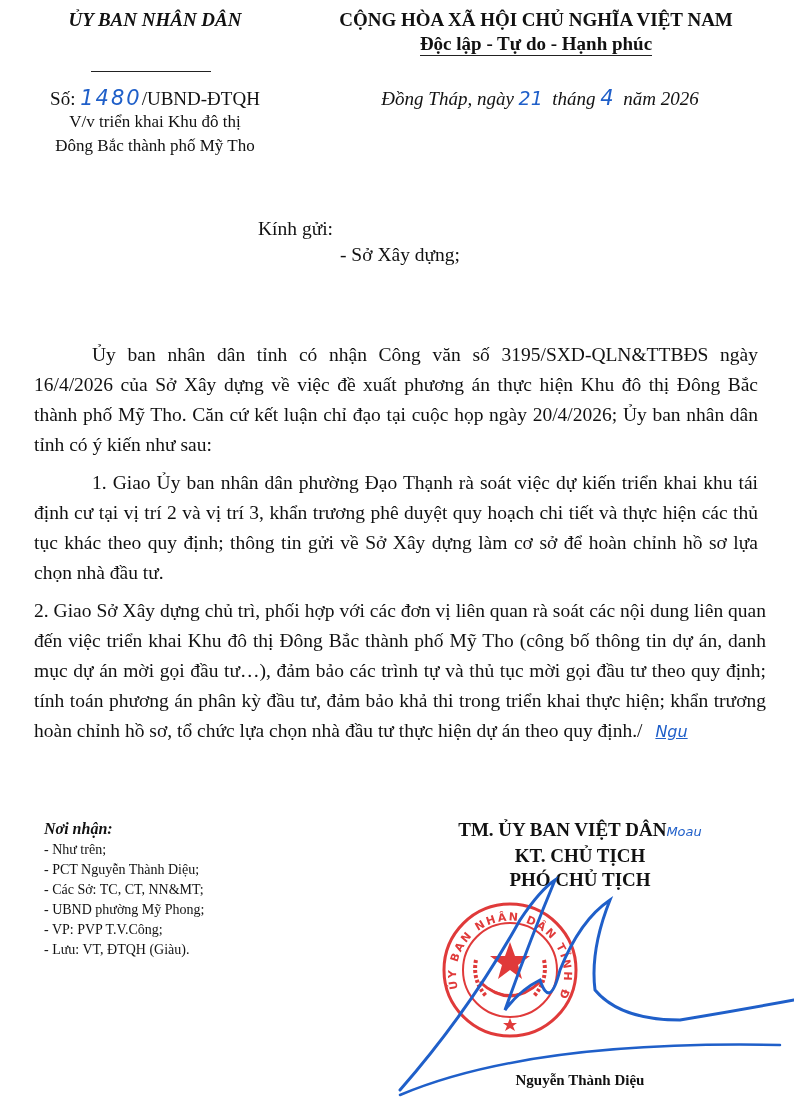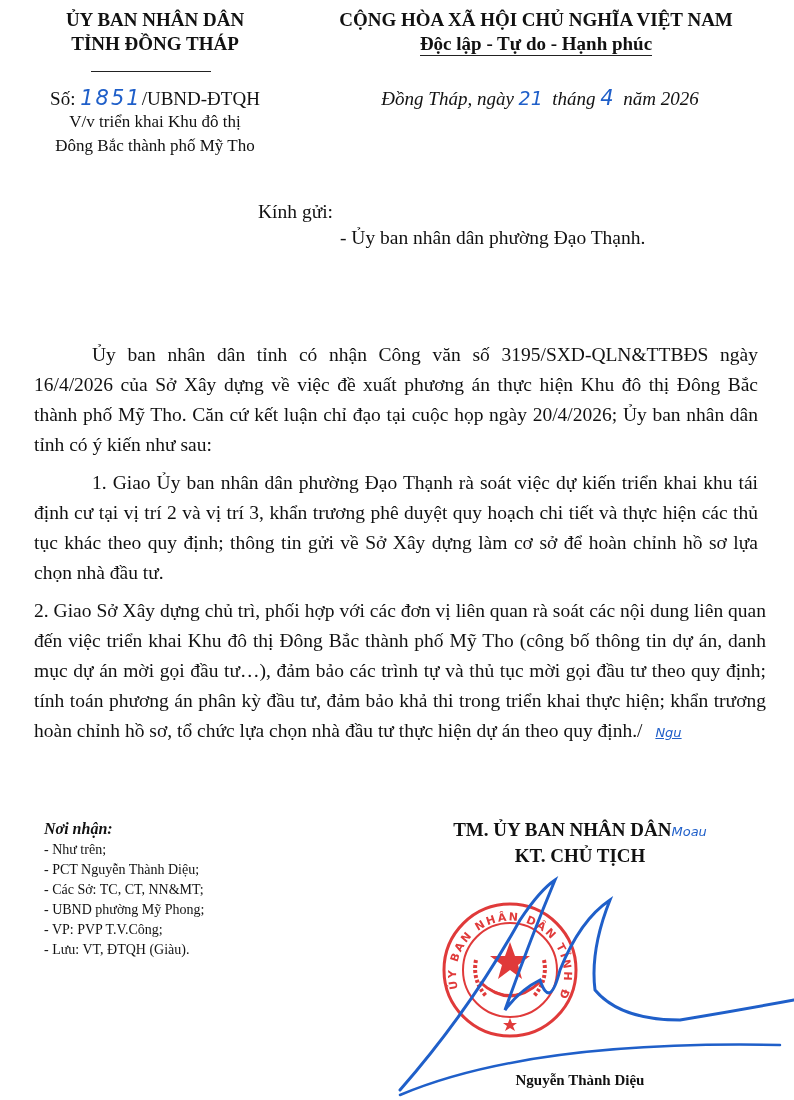--- a/index.html
+++ b/index.html
@@ -10,74 +10,74 @@
   .hdr { font-size:19px; line-height:24px; }
   .rule { position:absolute; height:1px; background:#222; }
   .ink { color:#1f5fc9; font-family:"DejaVu Sans",sans-serif; font-style:italic; }
   .body-text { font-size:19.5px; line-height:30px; text-align:justify; }
   .para { text-indent:58px; margin:0 8px 8px 0; }
   .recip { font-size:14px; line-height:20px; }
 </style>
 </head>
 <body>
 
-<div class="abs center bold hdr" style="left:20px; top:8px; width:270px;">
+<div class="abs center bold hdr" style="left:20px; top:8px; width:270px;font-style:italic;">
   <div>ỦY BAN NHÂN DÂN</div>
-  <div>TỈNH ĐỒNG THÁP</div>
 </div>
 <div class="rule" style="left:91px; top:71px; width:120px;"></div>
 
 <div class="abs center bold hdr" style="left:286px; top:8px; width:500px;">
   <div>CỘNG HÒA XÃ HỘI CHỦ NGHĨA VIỆT NAM</div>
   <div style="display:inline-block; border-bottom:1.5px solid #222; line-height:22px;">Độc lập - Tự do - Hạnh phúc</div>
 </div>
 
 <div class="abs center" style="left:10px; top:86px; width:290px; font-size:19px; line-height:24px;">
   <span>Số:</span>
-  <span class="ink" style="font-size:21px; letter-spacing:2px;">1851</span><span>/UBND-ĐTQH</span>
+  <span class="ink" style="font-size:21px; letter-spacing:2px;">1480</span><span>/UBND-ĐTQH</span>
 </div>
 
 <div class="abs center" style="left:10px; top:110px; width:290px; font-size:17px; line-height:24px;">
   <div>V/v triển khai Khu đô thị</div>
   <div>Đông Bắc thành phố Mỹ Tho</div>
 </div>
 
 <div class="abs center" style="left:290px; top:86px; width:500px; font-size:19px; line-height:24px; font-style:italic;">
   <span>Đồng Tháp, ngày</span>
   <span class="ink" style="font-size:19px;">21</span>
   &nbsp;<span>tháng</span>
   <span class="ink" style="font-size:21px;">4</span>
   &nbsp;<span>năm 2026</span>
 </div>
 
-<div class="abs" style="left:258px; top:199px; font-size:19.5px; line-height:26px;">
+<div class="abs" style="left:258px; top:216px; font-size:19.5px; line-height:26px;">
   <div>Kính gửi:</div>
-  <div style="padding-left:82px;">- Ủy ban nhân dân phường Đạo Thạnh.</div>
+  <div style="padding-left:82px;">- Sở Xây dựng;</div>
 </div>
 
 <div class="abs body-text" style="left:34px; top:340px; width:732px;">
   <p class="para">Ủy ban nhân dân tỉnh có nhận Công văn số 3195/SXD-QLN&amp;TTBĐS ngày 16/4/2026 của Sở Xây dựng về việc đề xuất phương án thực hiện Khu đô thị Đông Bắc thành phố Mỹ Tho. Căn cứ kết luận chỉ đạo tại cuộc họp ngày 20/4/2026; Ủy ban nhân dân tỉnh có ý kiến như sau:</p>
   <p class="para">1. Giao Ủy ban nhân dân phường Đạo Thạnh rà soát việc dự kiến triển khai khu tái định cư tại vị trí 2 và vị trí 3, khẩn trương phê duyệt quy hoạch chi tiết và thực hiện các thủ tục khác theo quy định; thông tin gửi về Sở Xây dựng làm cơ sở để hoàn chỉnh hồ sơ lựa chọn nhà đầu tư.</p>
   <p class="para" style="display:inline;">2. Giao Sở Xây dựng chủ trì, phối hợp với các đơn vị liên quan rà soát các nội dung liên quan đến việc triển khai Khu đô thị Đông Bắc thành phố Mỹ Tho (công bố thông tin dự án, danh mục dự án mời gọi đầu tư…), đảm bảo các trình tự và thủ tục mời gọi đầu tư theo quy định; tính toán phương án phân kỳ đầu tư, đảm bảo khả thi trong triển khai thực hiện; khẩn trương hoàn chỉnh hồ sơ, tổ chức lựa chọn nhà đầu tư thực hiện dự án theo quy định./</p>
-  <span class="ink" style="font-size:13px;text-decoration:underline;">Ngu</span>
+  <span class="ink" style="font-size:16px;text-decoration:underline;">Ngu</span>
 </div>
 
 <div class="abs" style="left:44px; top:818px;">
   <div style="font-size:16px; font-weight:bold; font-style:italic; line-height:22px;">Nơi nhận:</div>
   <div class="recip">- Như trên;</div>
   <div class="recip">- PCT Nguyễn Thành Diệu;</div>
   <div class="recip">- Các Sở: TC, CT, NN&amp;MT;</div>
   <div class="recip">- UBND phường Mỹ Phong;</div>
   <div class="recip">- VP: PVP T.V.Công;</div>
   <div class="recip">- Lưu: VT, ĐTQH (Giàu).</div>
 </div>
 
 <div class="abs center bold" style="left:430px; top:818px; width:300px; font-size:19px; line-height:24px;">
-  <div><span>TM. ỦY BAN NHÂN DÂN</span><span class="ink" style="font-size:13px; font-weight:normal;text-align:center;">Moau</span></div>
+  <div><span>TM. ỦY BAN VIỆT DÂN</span><span class="ink" style="font-size:13px; font-weight:normal;text-align:center;">Moau</span></div>
   <div>KT. CHỦ TỊCH</div>
+  <div>PHÓ CHỦ TỊCH</div>
 </div>
 
 <svg class="abs" style="left:440px; top:900px;" width="140" height="140" viewBox="0 0 140 140">
   <circle cx="70" cy="70" r="66" fill="none" stroke="#e03a3a" stroke-width="3"></circle>
   <circle cx="70" cy="70" r="47" fill="none" stroke="#e03a3a" stroke-width="2"></circle>
   <defs>
       <path id="sealArc" d="M 20 95 A 54 54 0 1 1 120 95"></path>
     </defs>
   <text font-family="DejaVu Sans, sans-serif" font-size="11" font-weight="bold" fill="#e03a3a" letter-spacing="2"><textPath href="#sealArc" startOffset="3%">ỦY BAN NHÂN DÂN TỈNH ĐỒNG THÁP</textPath></text>
   <polygon points="70,42 75,56 90,56 78,65 82,79 70,70 58,79 62,65 50,56 65,56" fill="#e03a3a"></polygon>

